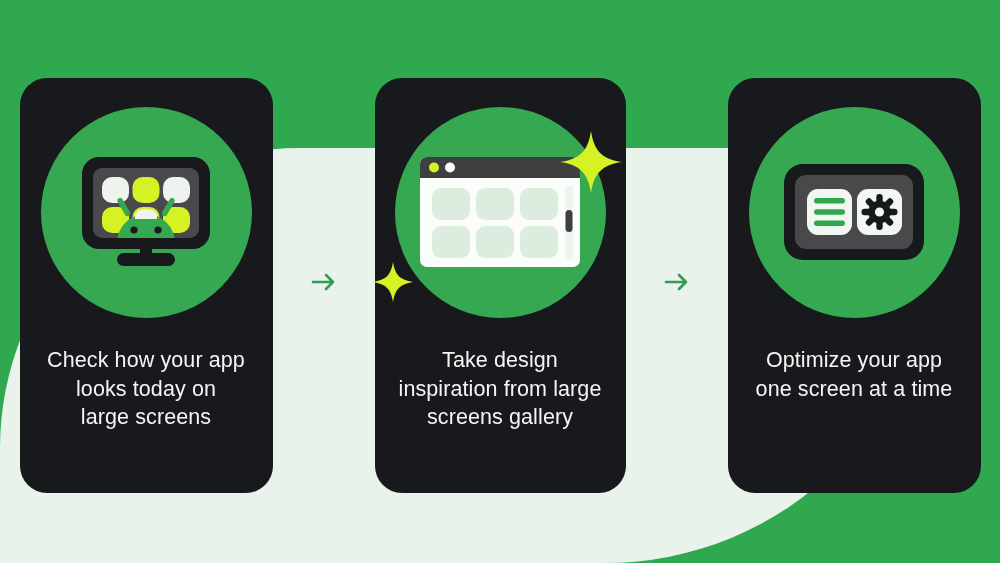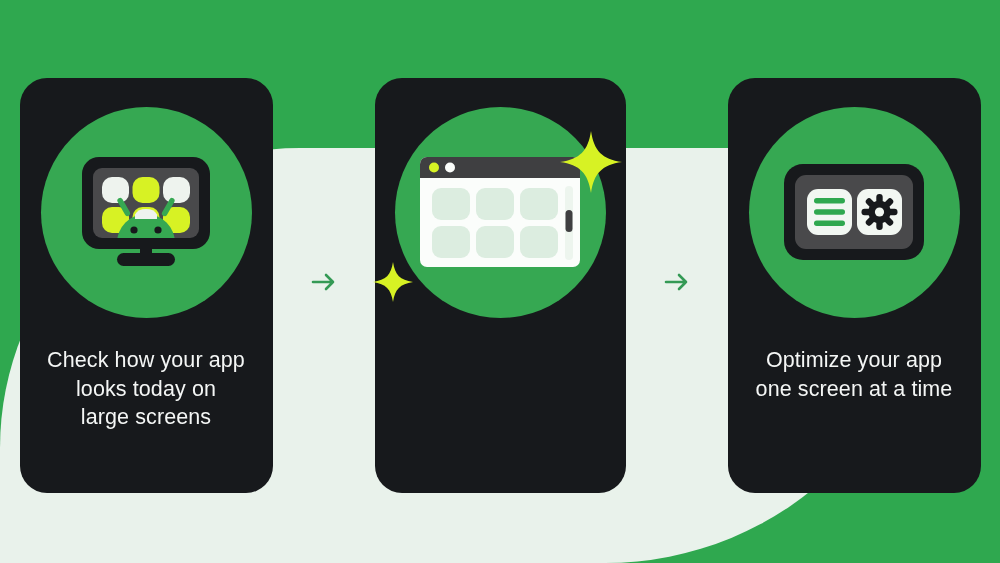--- a/index.html
+++ b/index.html
@@ -198,20 +198,23 @@
             </svg>
           </div>
           <div class="spark small">
             <svg viewBox="0 0 40 40" width="40" height="40">
               <path d="M20 0 C22 13 27 18 40 20 C27 22 22 27 20 40 C18 27 13 22 0 20 C13 18 18 13 20 0 Z" fill="#D7F224"></path>
             </svg>
           </div>
 
         </div>
       </div>
+      <div class="caption">Take design
+inspiration from large
+screens gallery</div>
     </div>
 
     <div class="arrow">
       <svg viewBox="0 0 30 30">
         <path d="M4 15 H24 M17 8 L24 15 L17 22" fill="none" stroke="#349A55" stroke-width="2.6" stroke-linecap="round" stroke-linejoin="round"></path>
       </svg>
     </div>
 
     <div class="card">
       <div class="icon-area">

